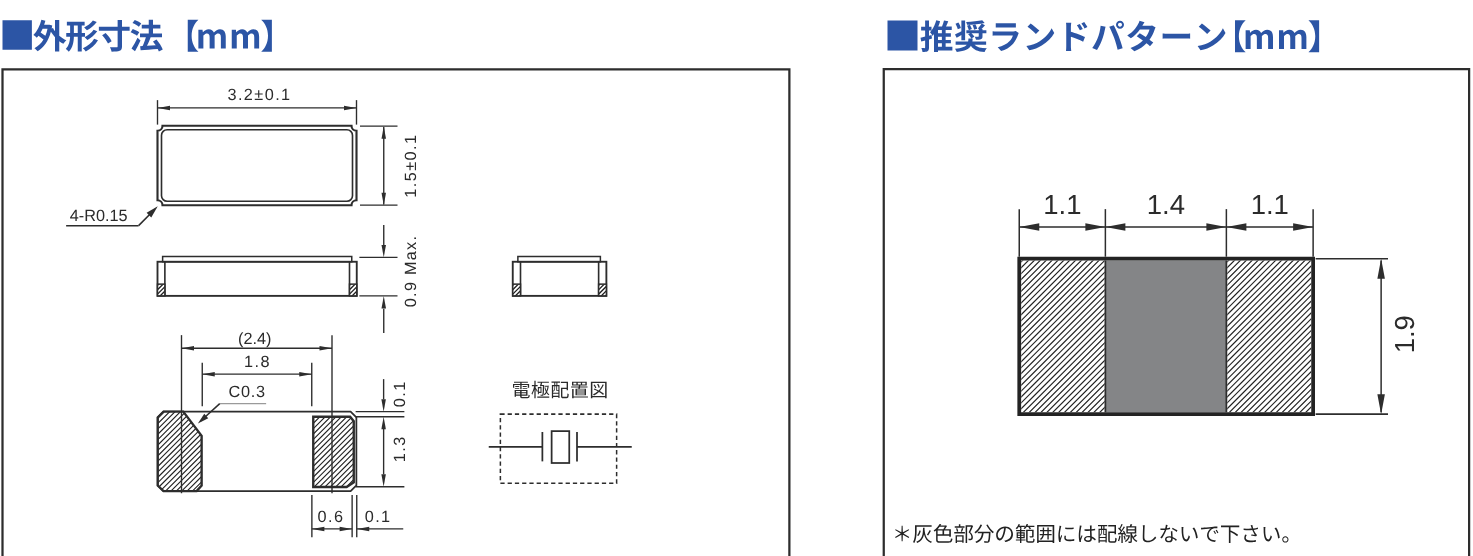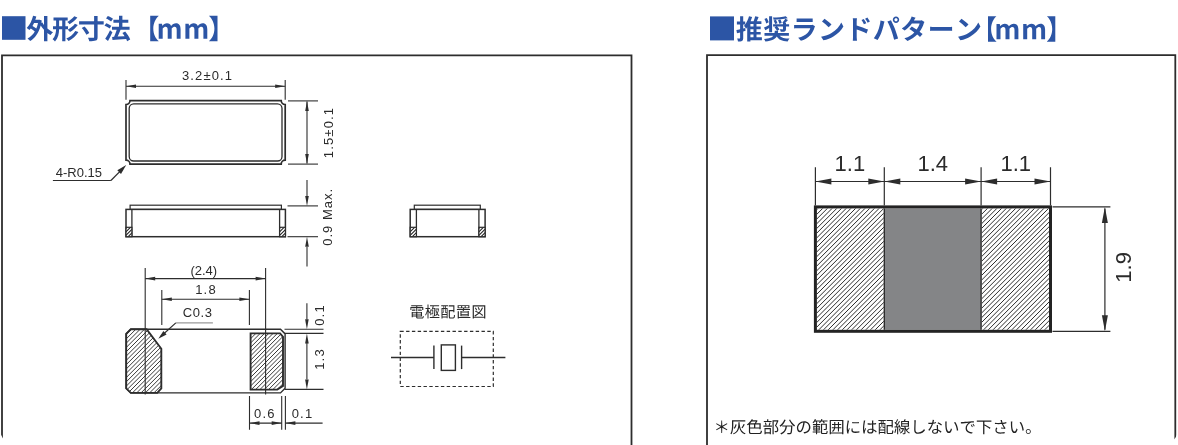--- a/index.html
+++ b/index.html
@@ -1,14 +1,14 @@
 <!DOCTYPE html>
 <html><head><meta charset="utf-8"><style>
 html,body{margin:0;padding:0;background:#ffffff;}
-#page{position:relative;width:1178px;height:445px;overflow:hidden;background:#ffffff;border-radius:16px;}
+#page{position:relative;width:1178px;height:445px;overflow:hidden;background:#ffffff;}
 </style></head><body>
 <div id="page">
 <svg width="1178" height="445" viewBox="0 0 1178 445">
 <defs>
 <pattern id="h4" width="4.3" height="4.3" patternUnits="userSpaceOnUse" patternTransform="rotate(45)">
 <rect width="4.3" height="4.3" fill="white"></rect>
 <line x1="0" y1="0" x2="0" y2="4.3" stroke="#222222" stroke-width="1.35"></line>
 </pattern>
 <pattern id="h5" width="4.7" height="4.7" patternUnits="userSpaceOnUse" patternTransform="rotate(45)">
 <rect width="4.7" height="4.7" fill="white"></rect>

